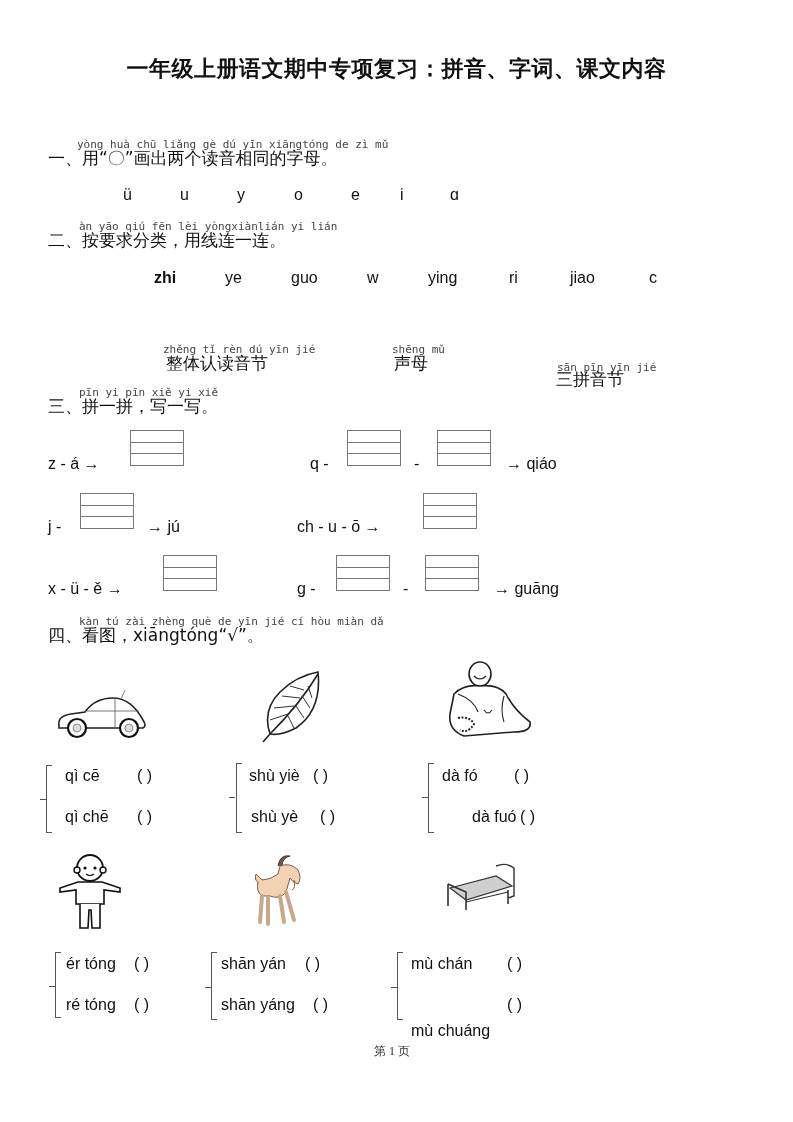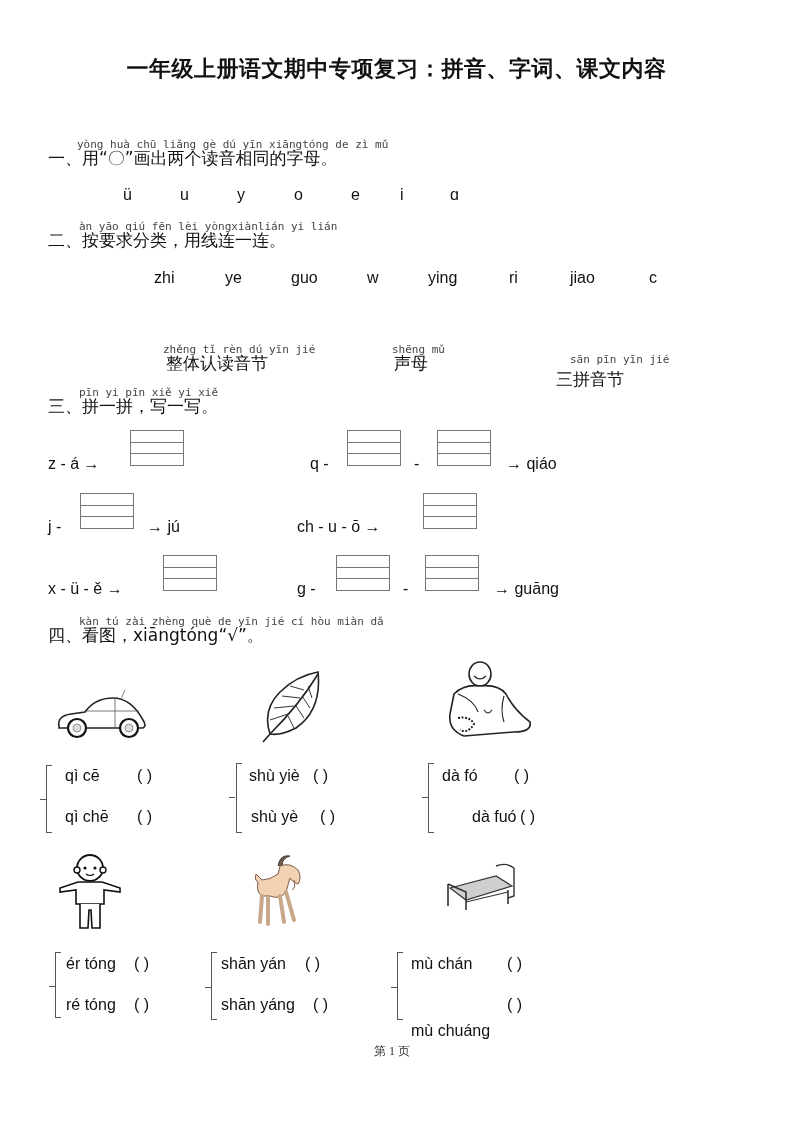--- a/index.html
+++ b/index.html
@@ -32,34 +32,34 @@
 <div class="abs pin" style="left:123px; top:186px;">ü</div>
 <div class="abs pin" style="left:180px; top:186px;">u</div>
 <div class="abs pin" style="left:237px; top:186px;">y</div>
 <div class="abs pin" style="left:294px; top:186px;">o</div>
 <div class="abs pin" style="left:351px; top:186px;">e</div>
 <div class="abs pin" style="left:400px; top:186px;">i</div>
 <div class="abs pin" style="left:450px; top:186px;">ɑ</div>
 
 <div class="abs ruby-row" style="left:79px; top:220px;">àn yāo qiú fēn lèi  yòngxiànlián yi lián</div>
 <div class="abs heading" style="left:48px; top:229px;">二、按要求分类，用线连一连。</div>
-<div class="abs pin" style="left:154px; top:269px;">zhi</div>
+<div class="abs pin" style="left:154px; top:269px;font-weight:bold;">zhi</div>
 <div class="abs pin" style="left:225px; top:269px;">ye</div>
 <div class="abs pin" style="left:291px; top:269px;">ɡuo</div>
 <div class="abs pin" style="left:367px; top:269px;">w</div>
 <div class="abs pin" style="left:428px; top:269px;">yinɡ</div>
 <div class="abs pin" style="left:509px; top:269px;">ri</div>
 <div class="abs pin" style="left:570px; top:269px;">jiao</div>
 <div class="abs pin" style="left:649px; top:269px;">c</div>
 
 <div class="abs ruby-row" style="left:163px; top:343px;">zhěng tǐ  rèn  dú  yīn  jié</div>
 <div class="abs cat" style="left:166px; top:352px;">整体认读音节</div>
 <div class="abs ruby-row" style="left:392px; top:343px;">shēng mǔ</div>
 <div class="abs cat" style="left:394px; top:352px;">声母</div>
-<div class="abs ruby-row" style="left:557px; top:353px;margin-left:13px;">sān pīn yīn jié</div>
+<div class="abs ruby-row" style="left:557px; top:361px;">sān pīn yīn jié</div>
 <div class="abs cat" style="left:556px; top:368px;font-family:Liberation Mono, monospace;">三拼音节</div>
 
 <div class="abs ruby-row" style="left:79px; top:386px;">pīn  yi  pīn   xiě  yi  xiě</div>
 <div class="abs heading" style="left:48px; top:395px;">三、拼一拼，写一写。</div>
 
 <div class="abs pin" style="left:48px; top:455px;">z - á →</div>
 <div class="grid4" style="left:130px; top:430px;"></div>
 <div class="abs pin" style="left:310px; top:455px;">q -</div>
 <div class="grid4" style="left:347px; top:430px;"></div>
 <div class="abs pin" style="left:414px; top:455px;">-</div>

